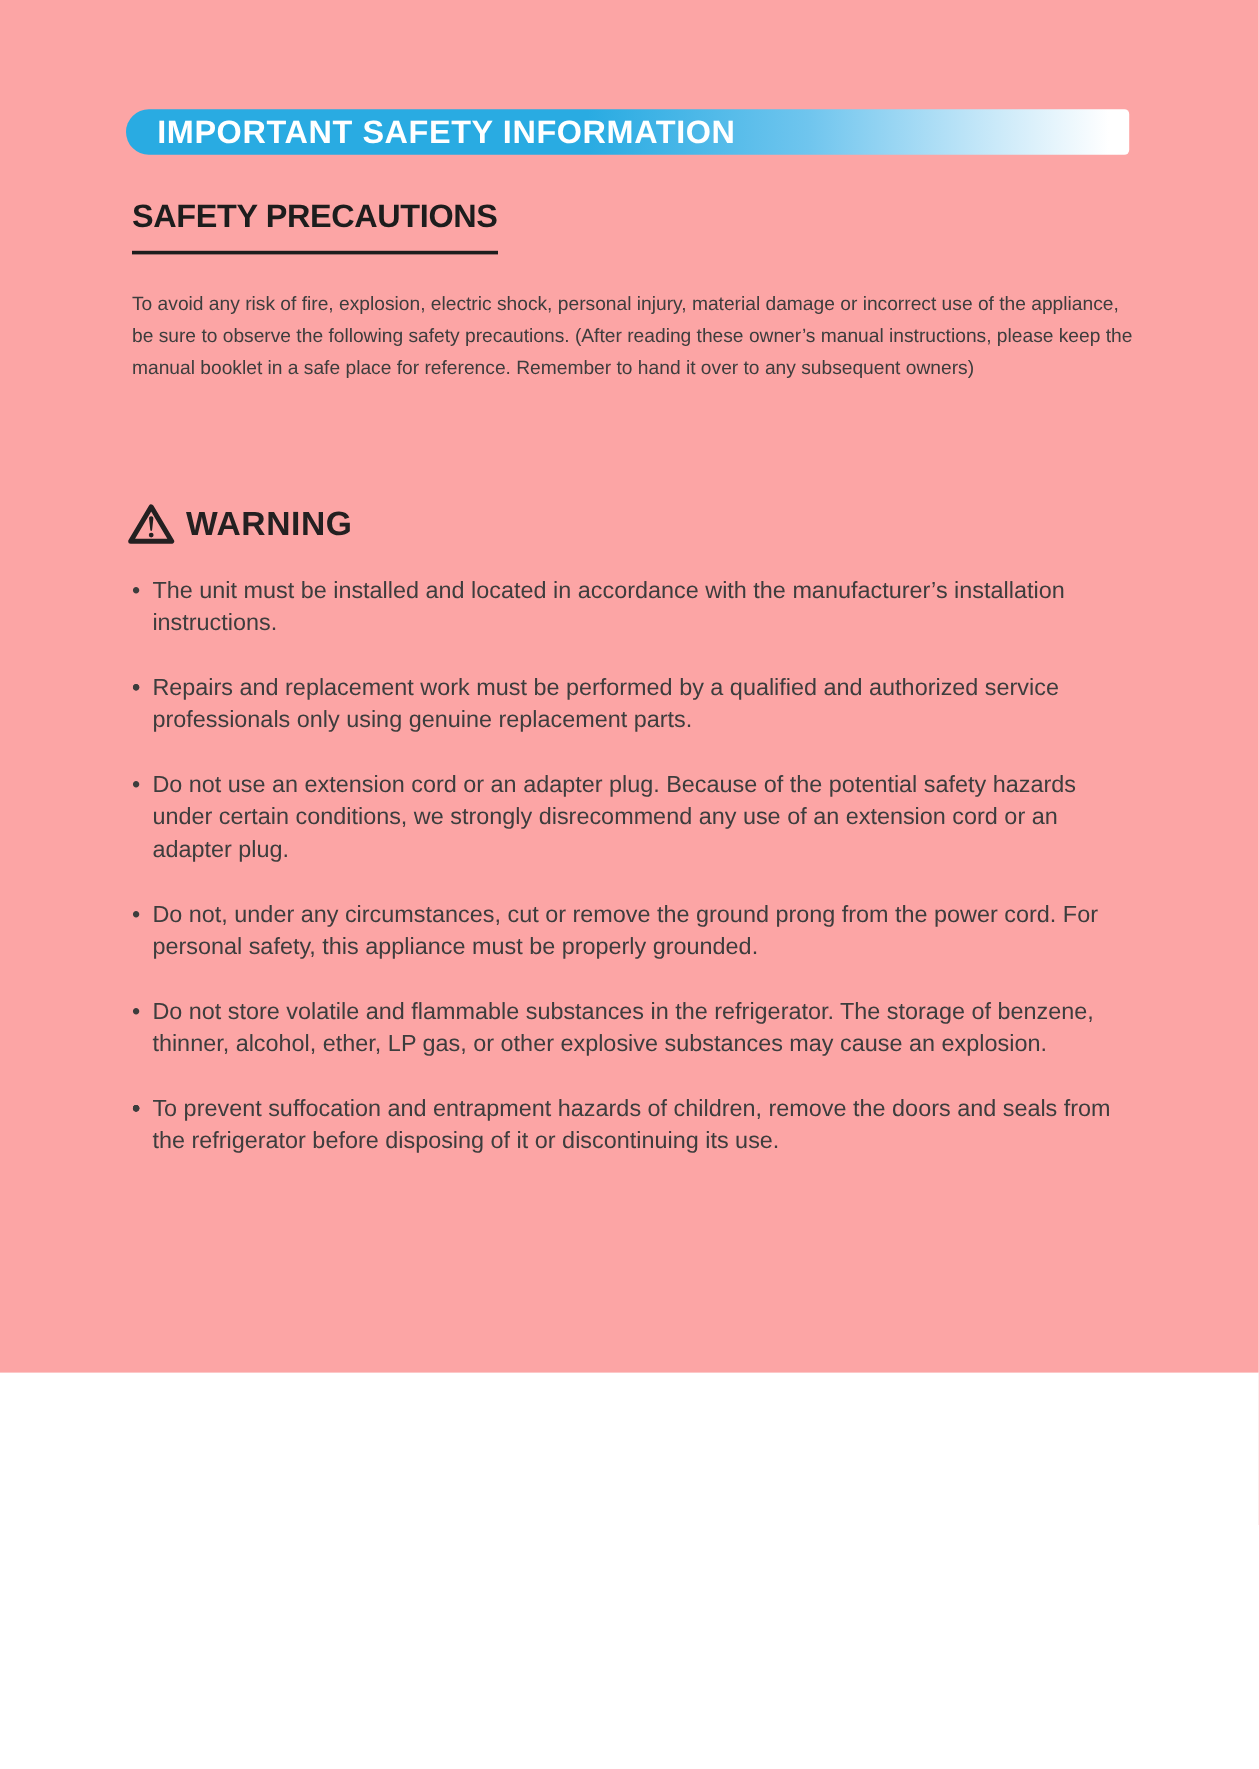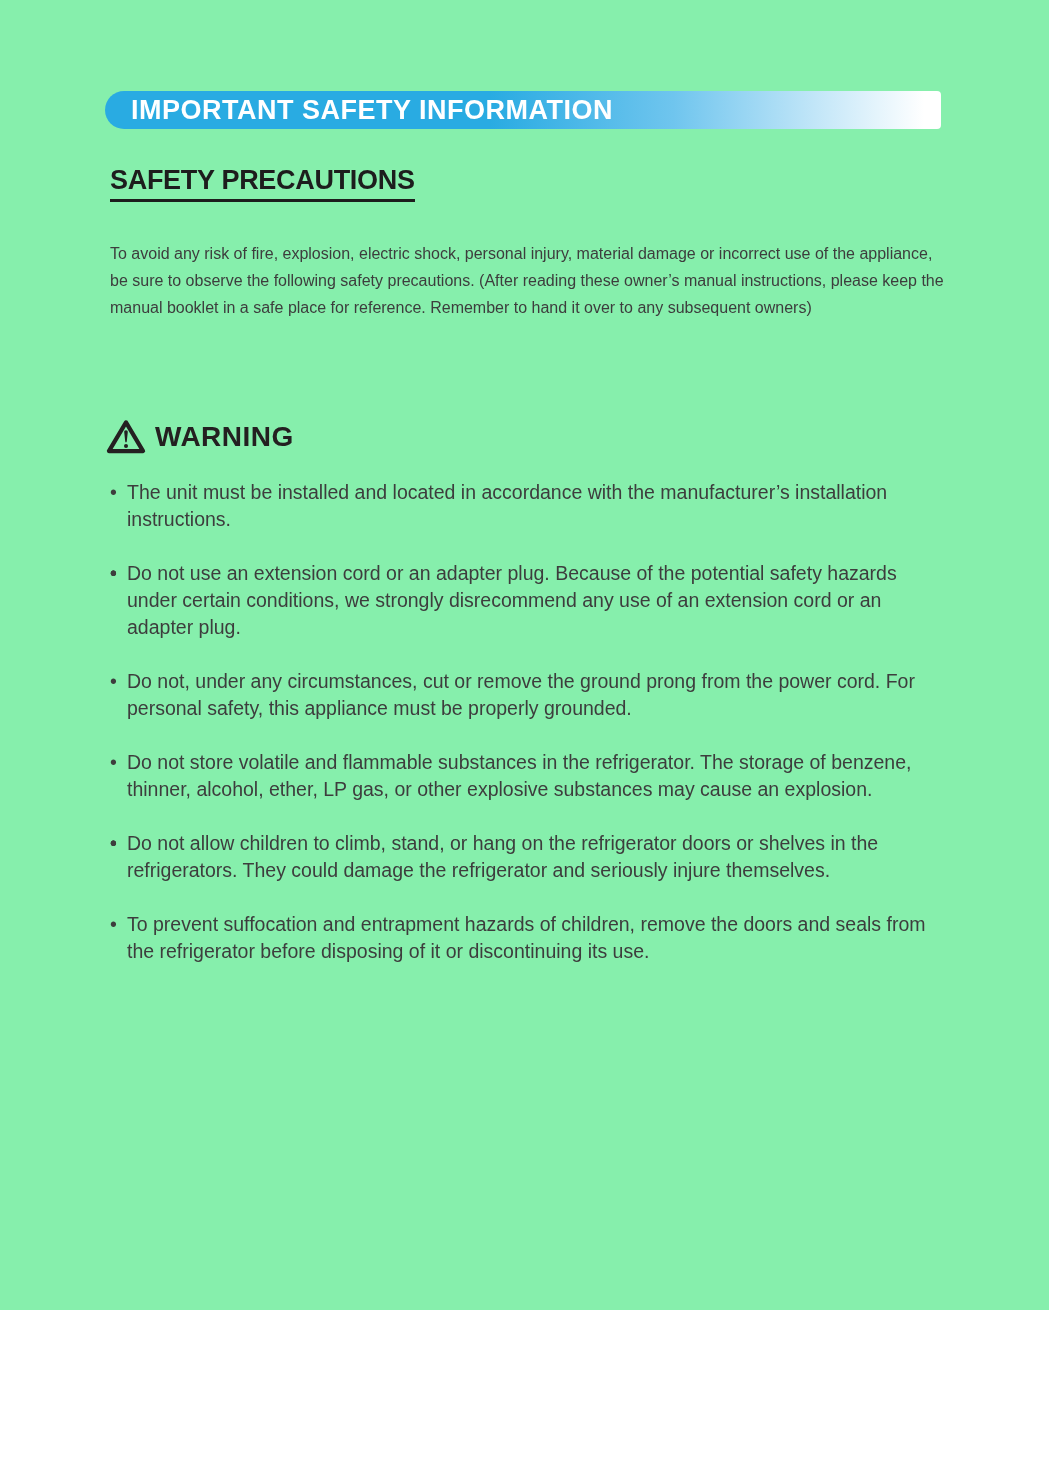--- a/index.html
+++ b/index.html
@@ -3,22 +3,22 @@
 <meta charset="utf-8">
 <style>
   html, body {
     margin: 0;
     padding: 0;
     background: #ffffff;
   }
   .page {
     position: relative;
     width: 1049px;
-    height: 1310px;
-    background: #86efac;
+    height: 1144px;
+    background: #fca5a5;
     overflow: hidden;
     font-family: "Liberation Sans", "DejaVu Sans", sans-serif;
     color: #3d3d3d;
   }
 
   
   .banner {
     position: absolute;
     left: 105px;
     top: 91px;
@@ -43,21 +43,21 @@
   
   .section-heading {
     position: absolute;
     left: 110px;
     top: 165px;
     font-size: 27px;
     font-weight: bold;
     color: #1d1d1d;
     letter-spacing: -0.3px;
     border-bottom: 3px solid #1d1d1d;
-    padding-bottom: 3px;
+    padding-bottom: 13px;
     display: inline-block;
   }
 
   
   .intro {
     position: absolute;
     left: 110px;
     top: 224px;
     width: 838px;
     font-size: 16px;
@@ -171,20 +171,21 @@
   <ul class="bullet-list">
     <li>
       <span class="bullet-dot">•</span>
       <span>The unit must be installed and located in accordance with the manufacturer’s installation instructions.</span>
     </li>
     <li>
       <span class="bullet-dot">•</span>
     </li>
     <li>
       <span class="bullet-dot">•</span>
+      <span>Repairs and replacement work must be performed by a qualified and authorized service professionals only using genuine replacement parts.</span>
     </li>
     <li>
       <span class="bullet-dot">•</span>
       <span>Do not use an extension cord or an adapter plug. Because of the potential safety hazards under certain conditions, we strongly disrecommend any use of an extension cord or an adapter plug.</span>
     </li>
     <li>
       <span class="bullet-dot">•</span>
       <span>Do not, under any circumstances, cut or remove the ground prong from the power cord. For personal safety, this appliance must be properly grounded.</span>
     </li>
     <li>
@@ -192,21 +193,20 @@
       <span>Do not store volatile and flammable substances in the refrigerator. The storage of benzene, thinner, alcohol, ether, LP gas, or other explosive substances may cause an explosion.</span>
     </li>
     <li>
       <span class="bullet-dot">•</span>
     </li>
     <li>
       <span class="bullet-dot">•</span>
     </li>
     <li>
       <span class="bullet-dot">•</span>
-      <span>Do not allow children to climb, stand, or hang on the refrigerator doors or shelves in the refrigerators. They could damage the refrigerator and seriously injure themselves.</span>
     </li>
     <li>
       <span class="bullet-dot">•</span>
       <span>To prevent suffocation and entrapment hazards of children, remove the doors and seals from the refrigerator before disposing of it or discontinuing its use.</span>
     </li>
   </ul>
 
   <div class="footer-badge">
     <div class="page-number">6</div>
     <div class="footer-divider"></div>

